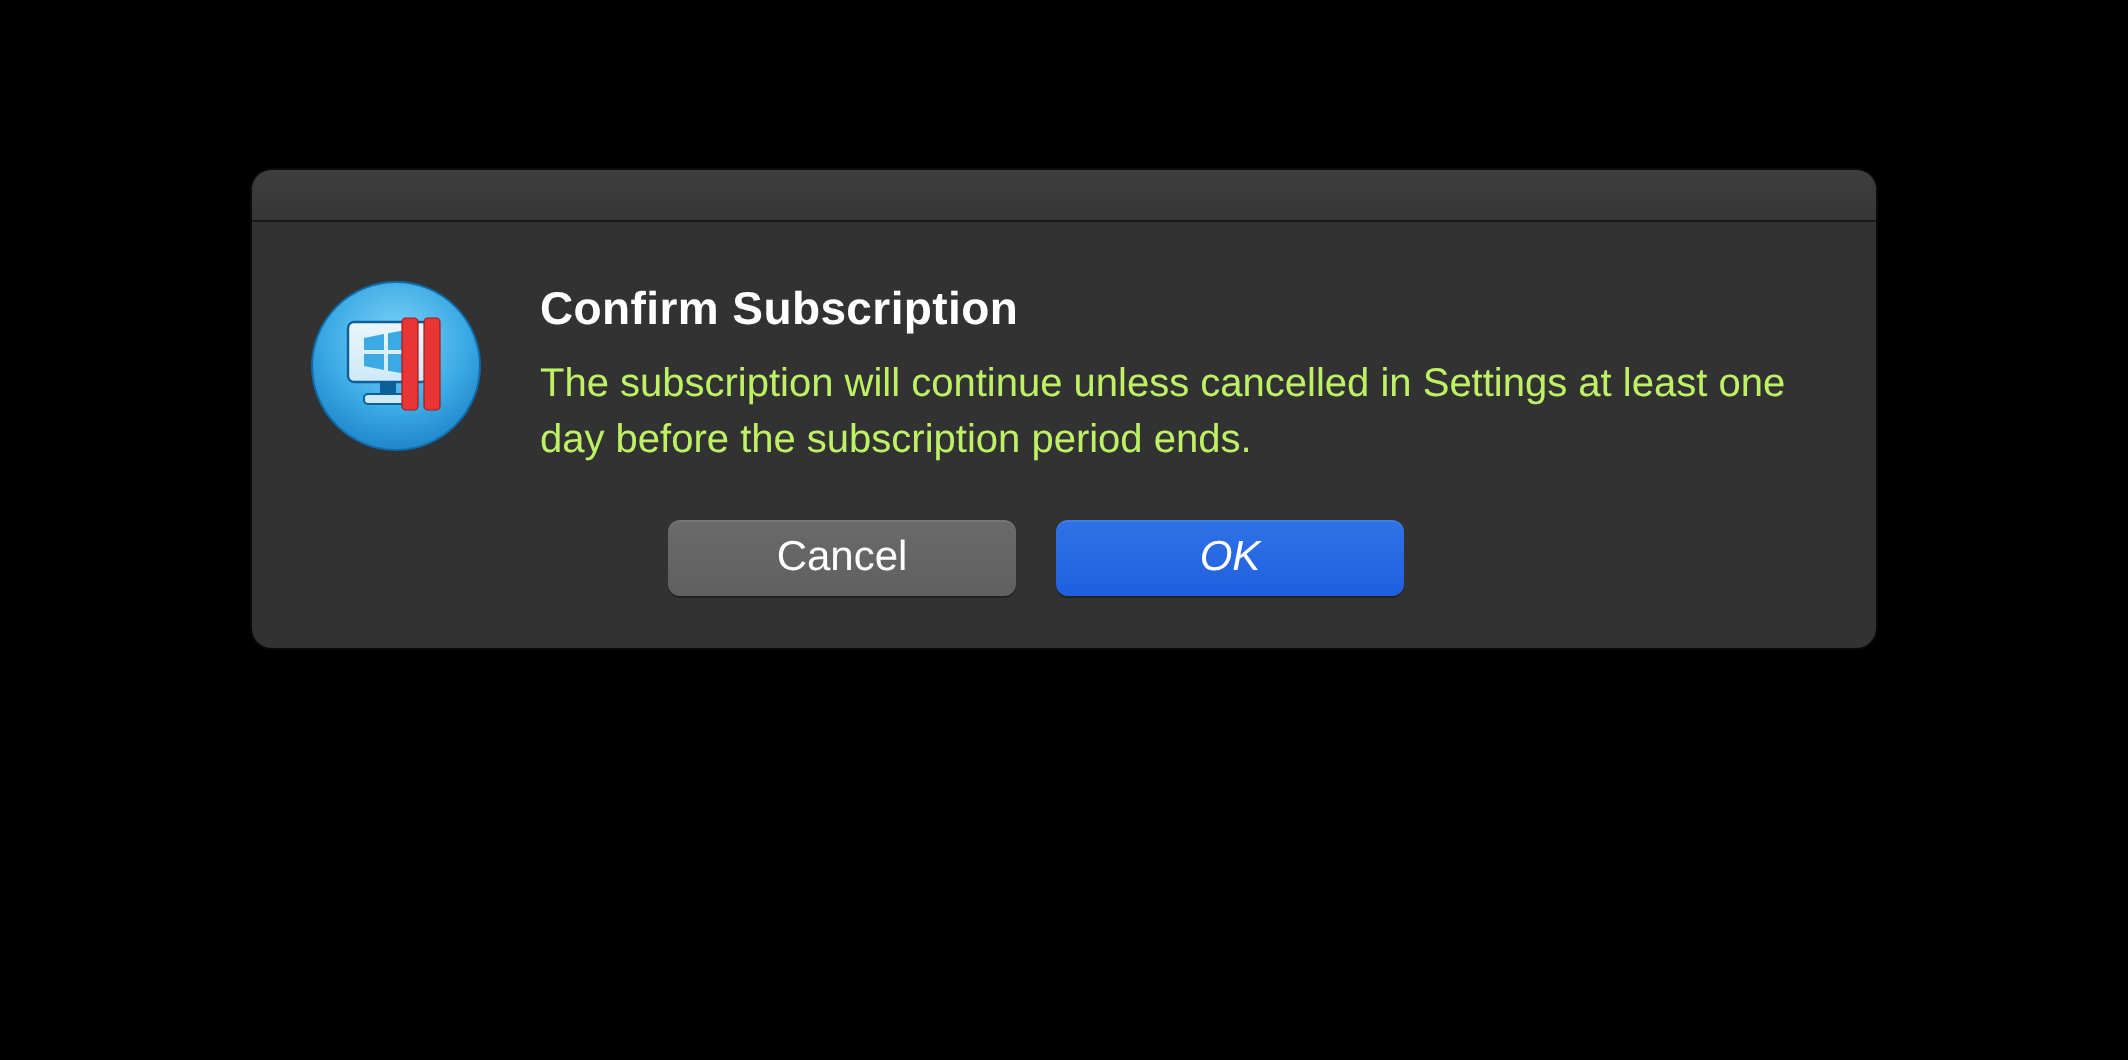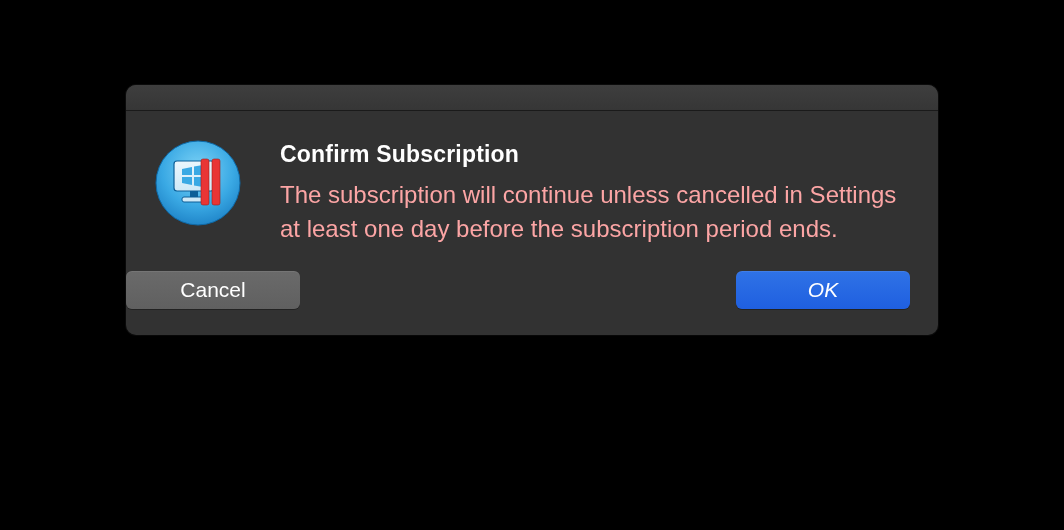--- a/index.html
+++ b/index.html
@@ -39,38 +39,37 @@
       flex: 0 0 auto;
       width: 88px;
       height: 88px;
       display: flex;
       align-items: center;
       justify-content: center;
     }
     .text-wrap {
       flex: 1;
       padding-top: 2px;
-      margin-left: 10px;
     }
     .title {
       color: #ffffff;
       font-size: 23px;
       font-weight: 700;
       margin-bottom: 10px;
       letter-spacing: 0.2px;
     }
     .message {
-      color: #fca5a5;
-      font-size: 24px;
+      color: #bef264;
+      font-size: 20px;
       line-height: 1.4;
       font-weight: 400;
     }
     .button-row {
       display: flex;
-      justify-content: space-between;
+      justify-content: center;
       gap: 20px;
       padding: 0 28px 26px 0;
     }
     .btn {
       min-width: 174px;
       height: 38px;
       border-radius: 6px;
       border: none;
       font-size: 21px;
       font-weight: 400;

